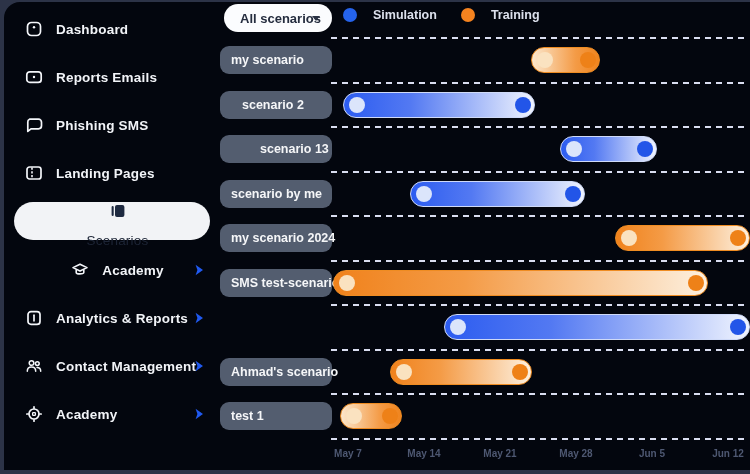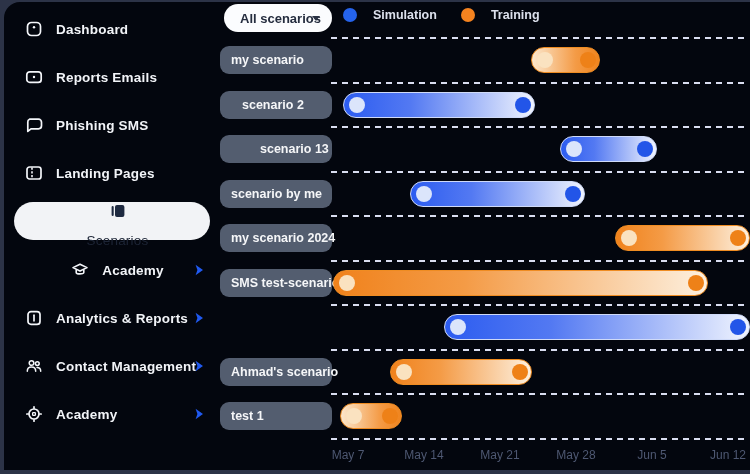--- a/index.html
+++ b/index.html
@@ -52,21 +52,21 @@
   }
   .bar{position:absolute;height:26px;border-radius:13px;box-sizing:border-box;cursor:pointer;}
   .bar.simulation{background:linear-gradient(90deg,#2c5cf0 0%,#5379f2 35%,#f0f4fe 100%);border:1px solid #cfdaf8;}
   .bar.training{background:linear-gradient(90deg,#f0821c 0%,#f49b46 35%,#fdf0df 100%);border:1px solid #ef8c22;}
   .bar.training.reversed{background:linear-gradient(90deg,#fbe7cd 0%,#f49b46 65%,#ef841e 100%);}
   .dot{position:absolute;top:4px;width:16px;height:16px;border-radius:50%;}
   .dot.start.simulation{background:#dbe5fb;} .dot.end.simulation{background:#2255e8;}
   .dot.start.training{background:#fae2c0;} .dot.end.training{background:#ee8118;}
   .tick{
     position:absolute;top:448px;transform:translateX(-50%);
-    font-size:12px;font-weight:400;color:#4e5872;white-space:nowrap;
+    font-size:10px;font-weight:700;color:#4e5872;white-space:nowrap;
   }
 </style>
 </head>
 <body>
 
 <div id="stage">
   <div id="panel"></div>
 
   <nav id="sidebar">
       <div class="nav-item" style="top: 10px;">

